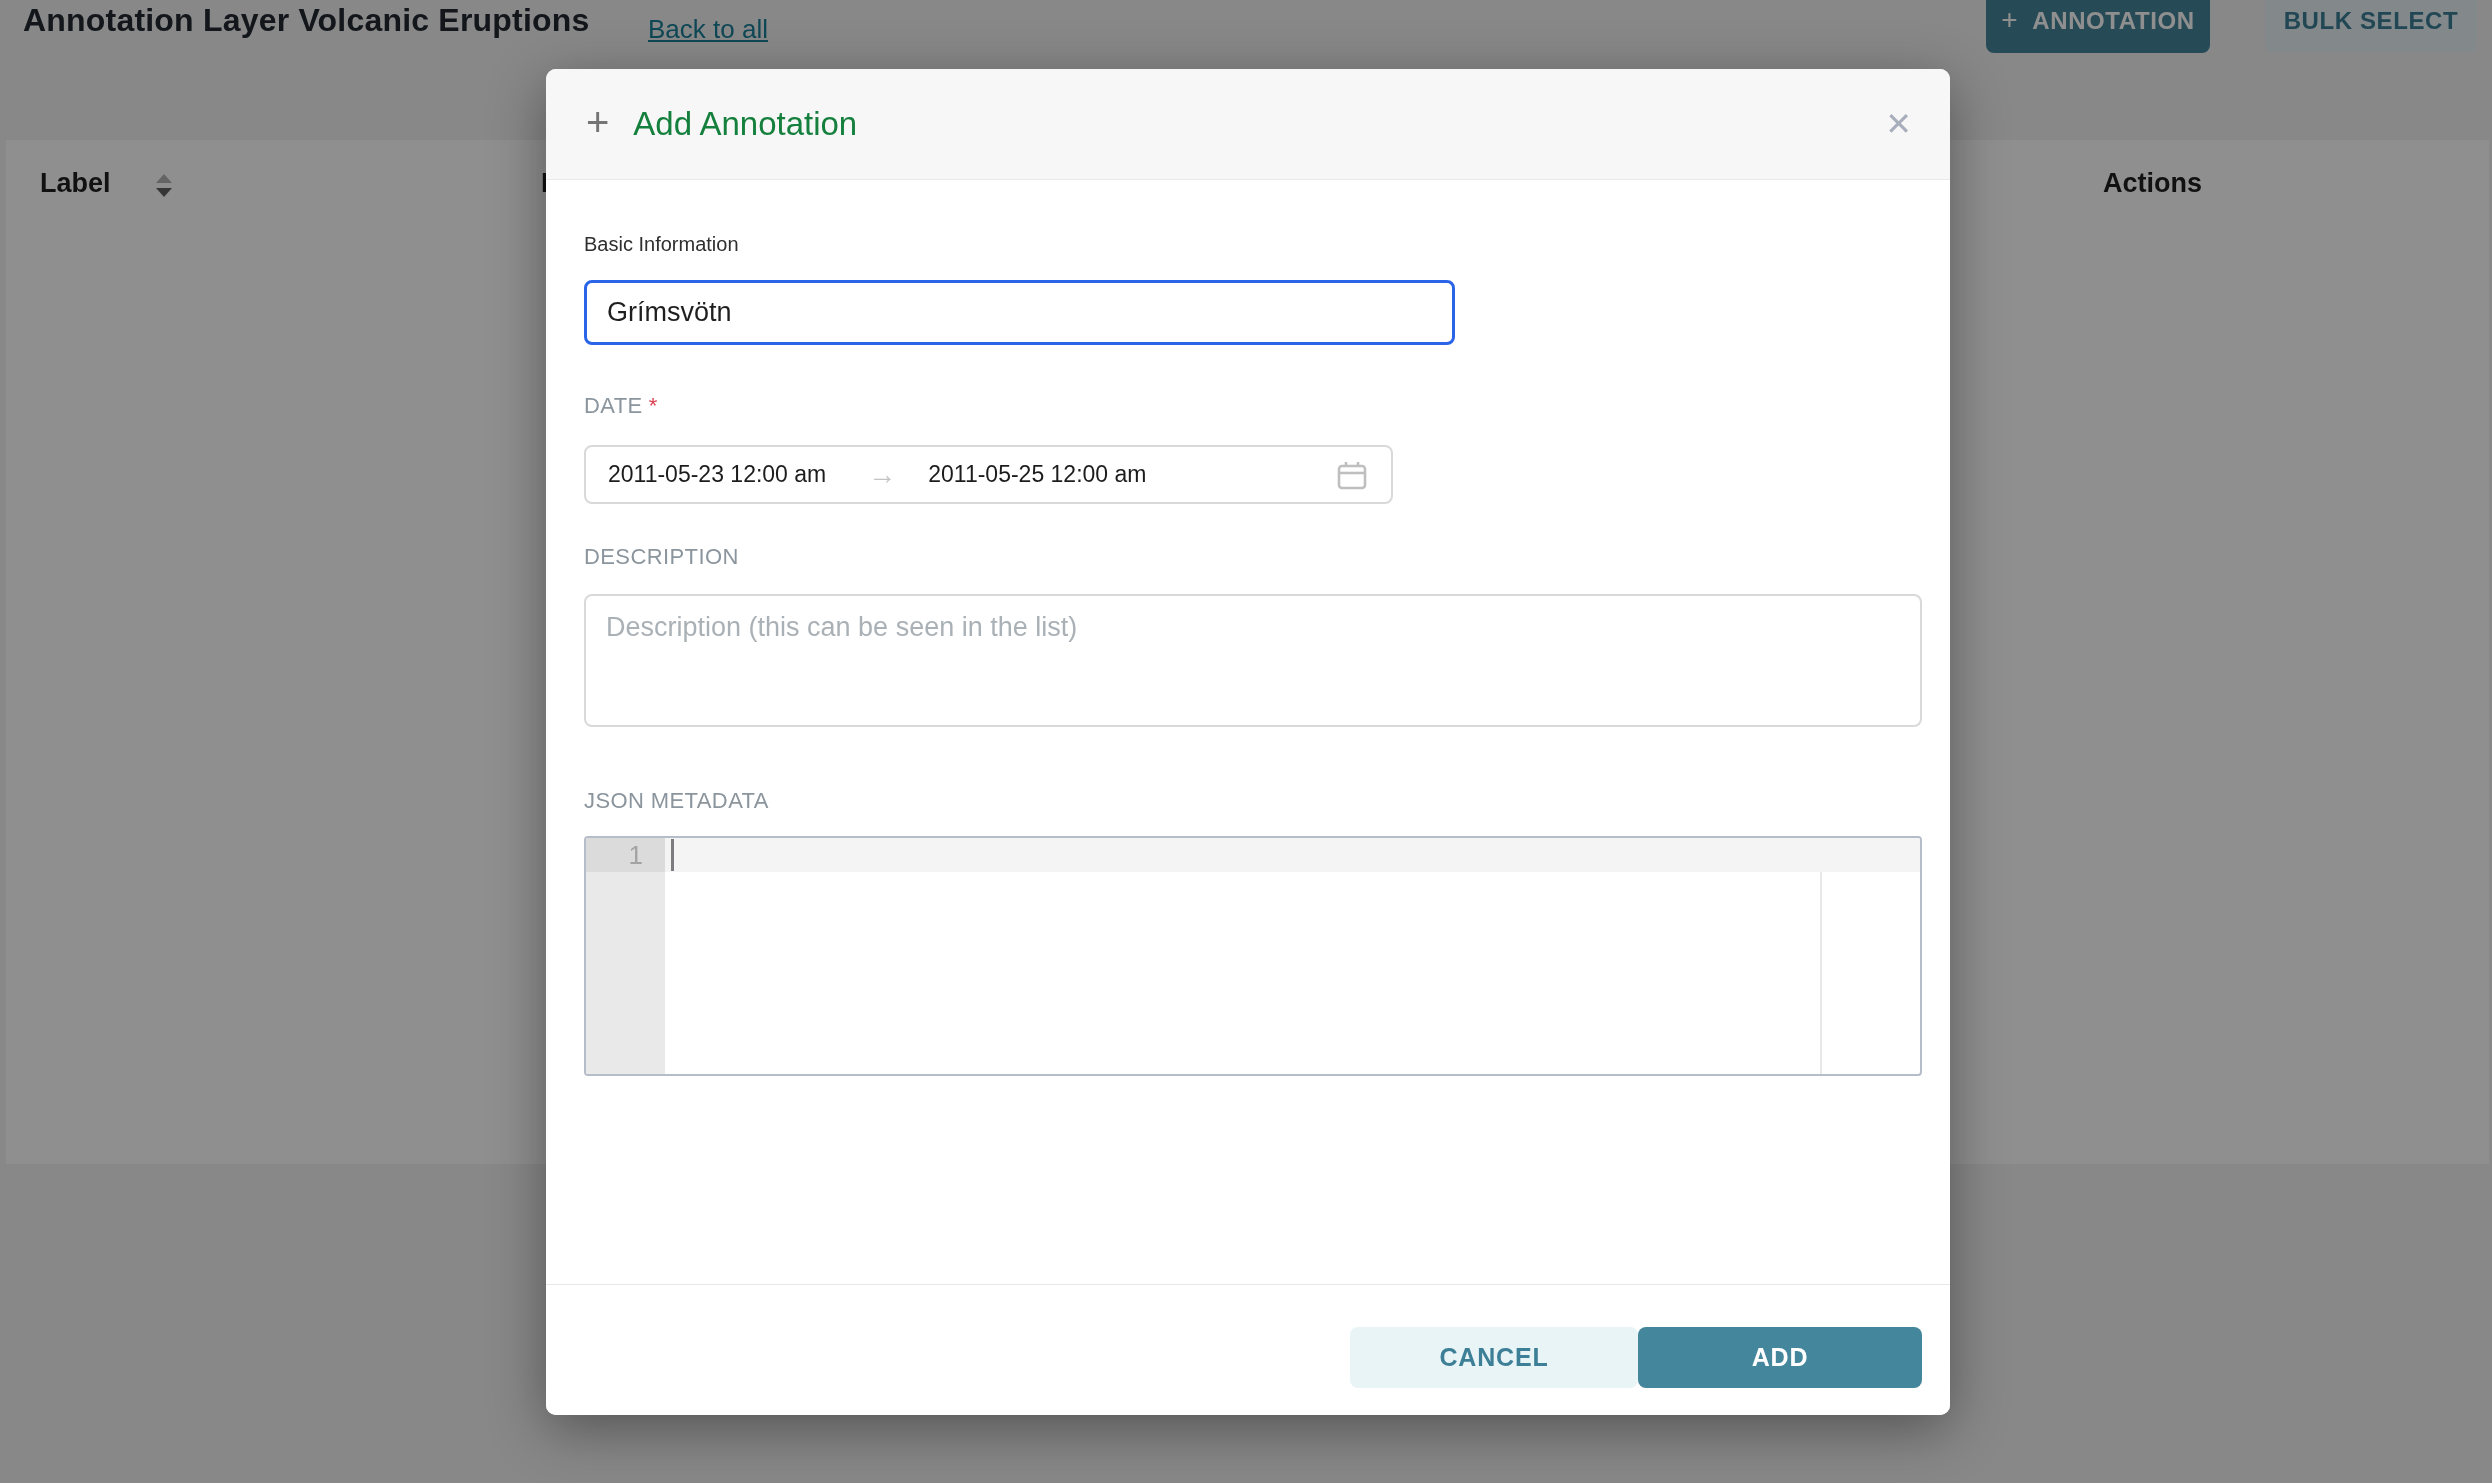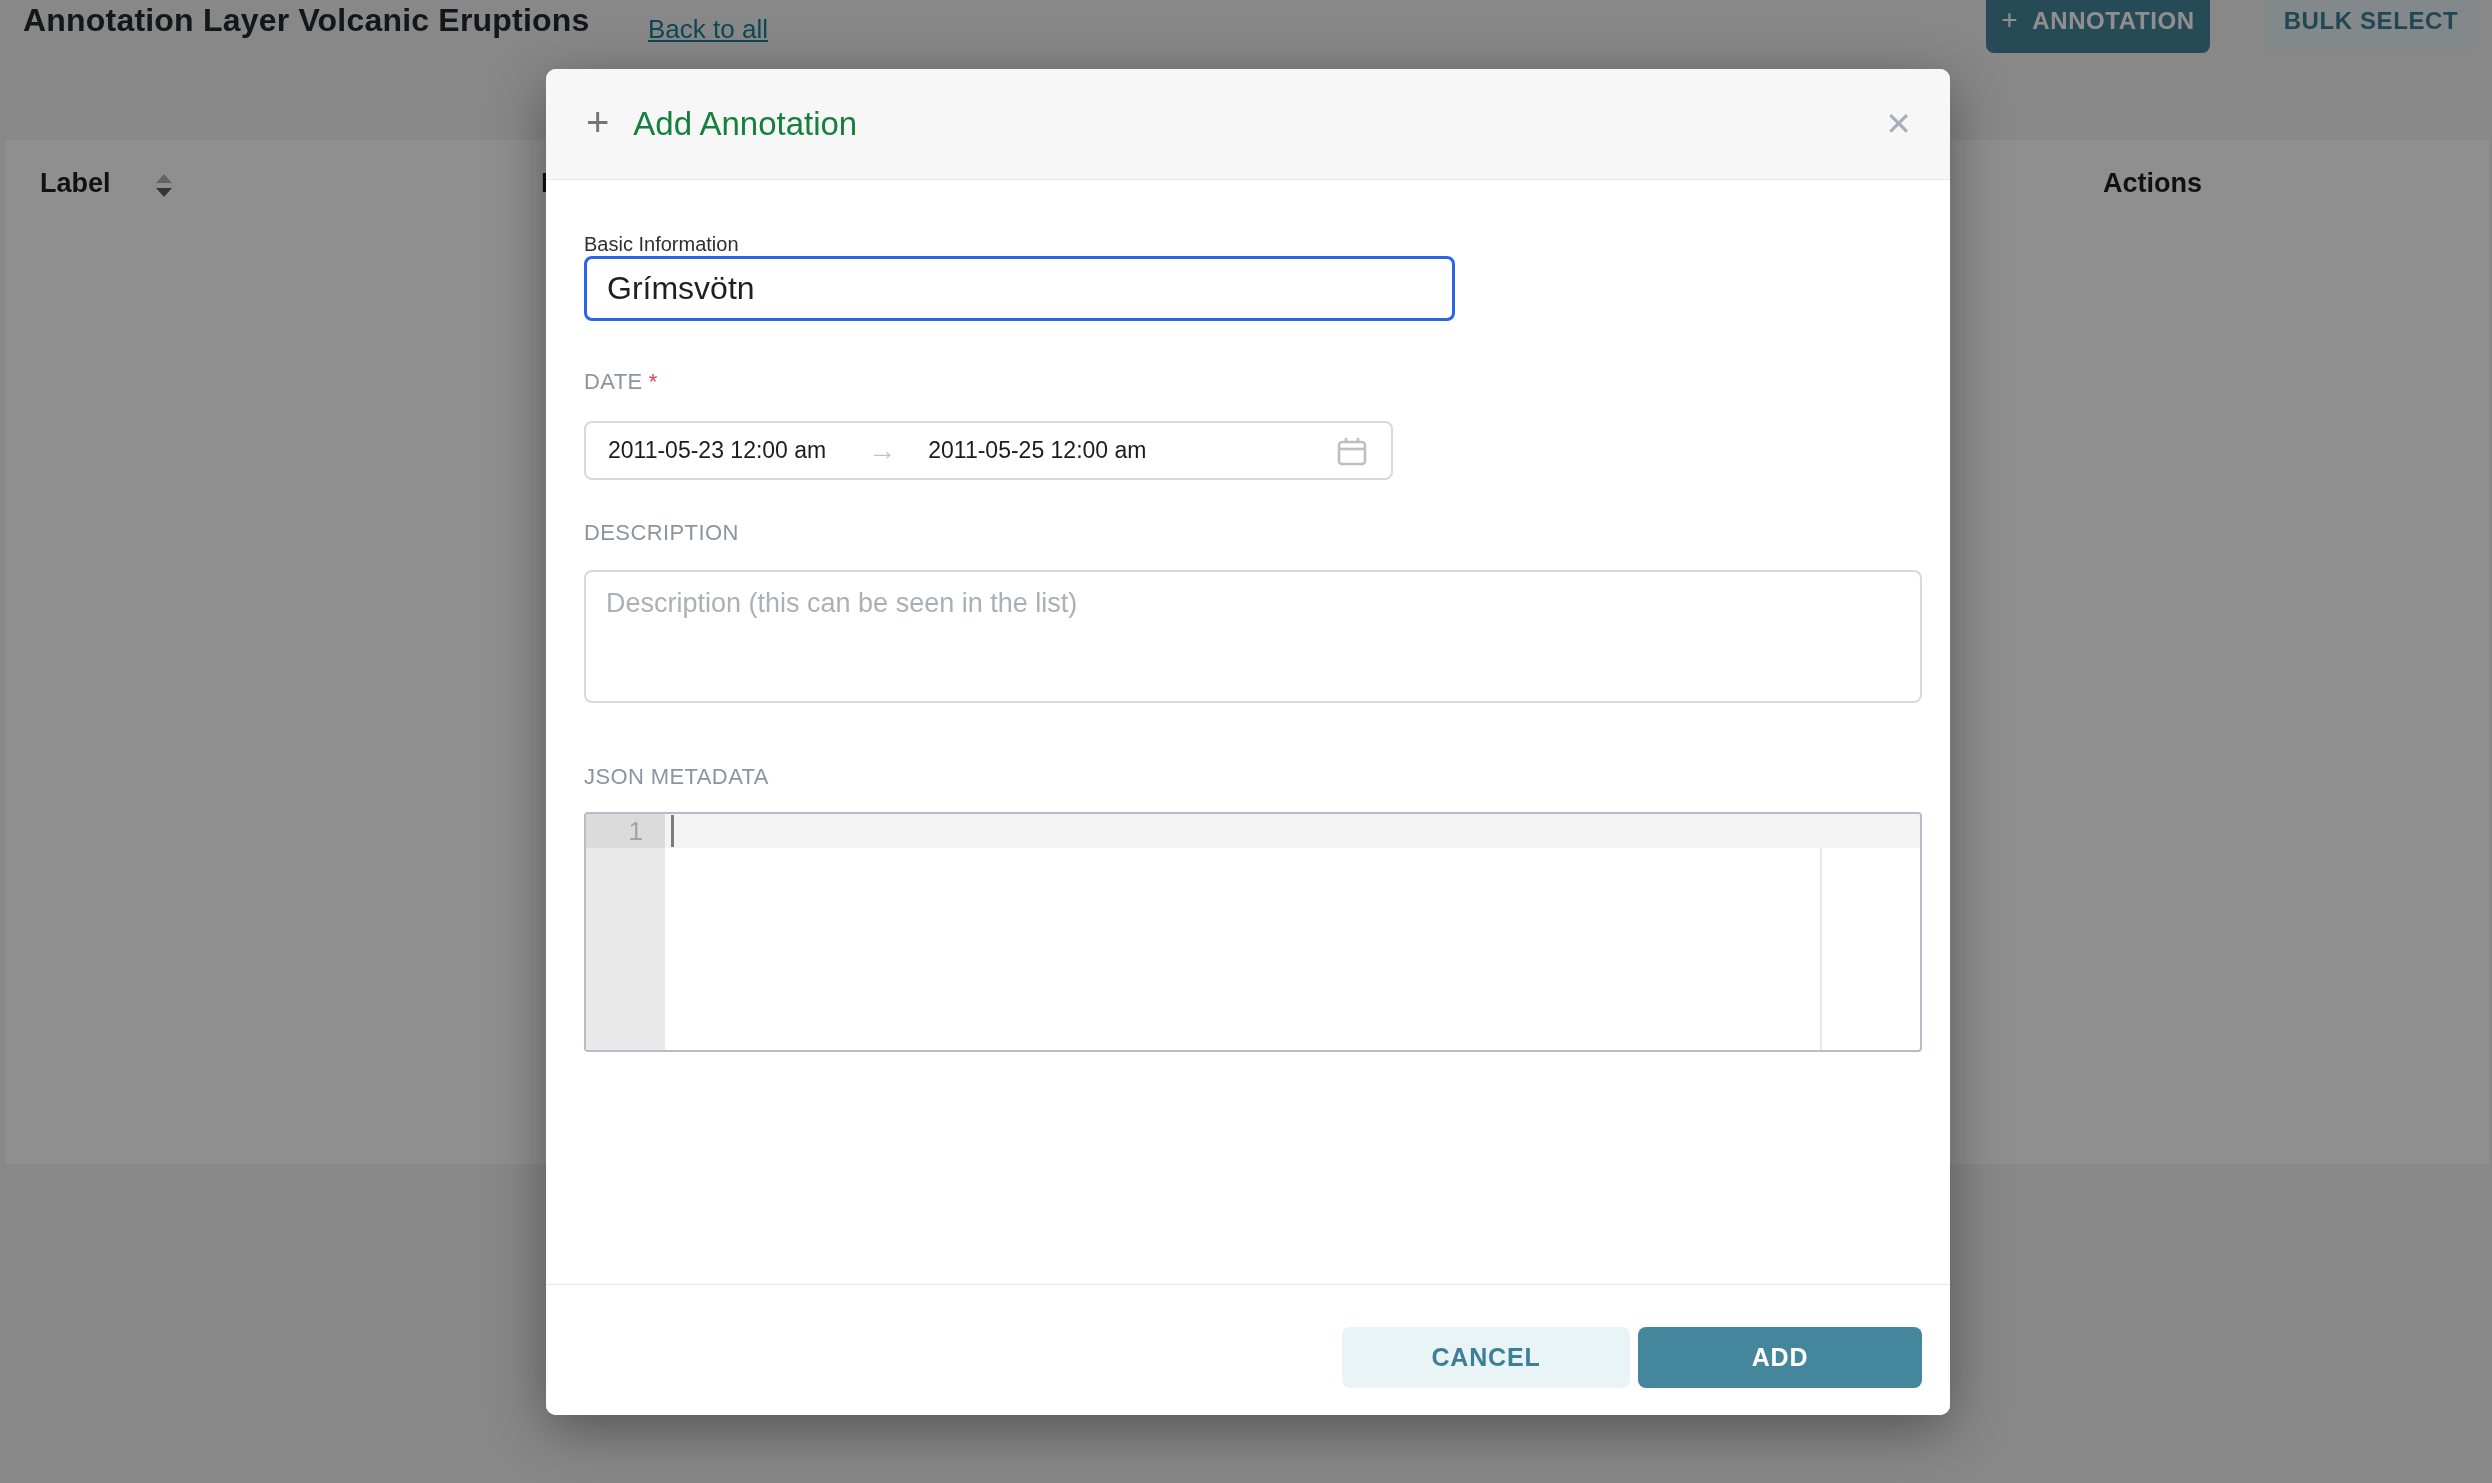--- a/index.html
+++ b/index.html
@@ -74,23 +74,23 @@
   .field-label {
     font-size: 22px; color: #8b959d; letter-spacing: 0.4px; font-weight: 400;
   }
   .fl-name { padding-top: 42px; }
   .fl-date { padding-top: 48px; }
   .fl-desc { padding-top: 40px; }
   .fl-json { padding-top: 61px; }
   .req { color: #dd4050; margin-left: 6px; }
 
   .name-input {
-    display: block; width: 871px; height: 65px;
+    display: block; margin-top: 24px; width: 871px; height: 65px;
     border: 3px solid #2a64e8; border-radius: 8px;
-    padding: 0 20px; font-size: 32px; color: #1f1f1f;
+    padding: 0 20px; font-size: 27px; color: #1f1f1f;
     font-family: "Liberation Sans", sans-serif; outline: none; background: #fff;
   }
 
   .date-input {
     margin-top: 26px; width: 809px; height: 59px;
     border: 2px solid #d9d9d9; border-radius: 8px; background: #fff;
     display: flex; align-items: center; padding: 0 22px; cursor: pointer;
   }
   .date-text { font-size: 23px; color: #1c1c1c; white-space: nowrap; }
   .date-arrow { font-size: 28px; color: #c3c3c3; margin: 0 32px 0 42px; }
@@ -116,21 +116,21 @@
     text-align: right; padding: 2px 22px 0 0; font-family: "Liberation Sans", sans-serif;
   }
   .active-line { position: absolute; left: 79px; right: 0; top: 0; height: 34px; background: #f4f4f4; }
   .editor-cursor { position: absolute; left: 85px; top: 1px; width: 3px; height: 32px; background: #7a7c80; }
   .print-margin { position: absolute; left: 1234px; top: 34px; bottom: 0; width: 2px; background: #e8e8e8; }
 
   .modal-footer {
     position: absolute; left: 0; right: 0; bottom: 0; height: 131px;
     border-top: 1px solid #e8e8e8; border-radius: 0 0 10px 10px; background: #fff;
     display: flex; justify-content: flex-end; align-items: flex-start;
-    padding: 42px 28px 0 0; gap: 8px;
+    padding: 42px 28px 0 0; gap: 0;
   }
   .footer-btn {
     height: 61px; border: none; border-radius: 8px; cursor: pointer;
     font-family: "Liberation Sans", sans-serif;
     font-size: 25px; font-weight: 600; letter-spacing: 0.8px;
   }
   .btn-cancel { width: 288px; background: #e9f4f7; color: #3d7f96; }
   .btn-add { width: 284px; background: #44869c; color: #ffffff; }
 </style>
 </head>

